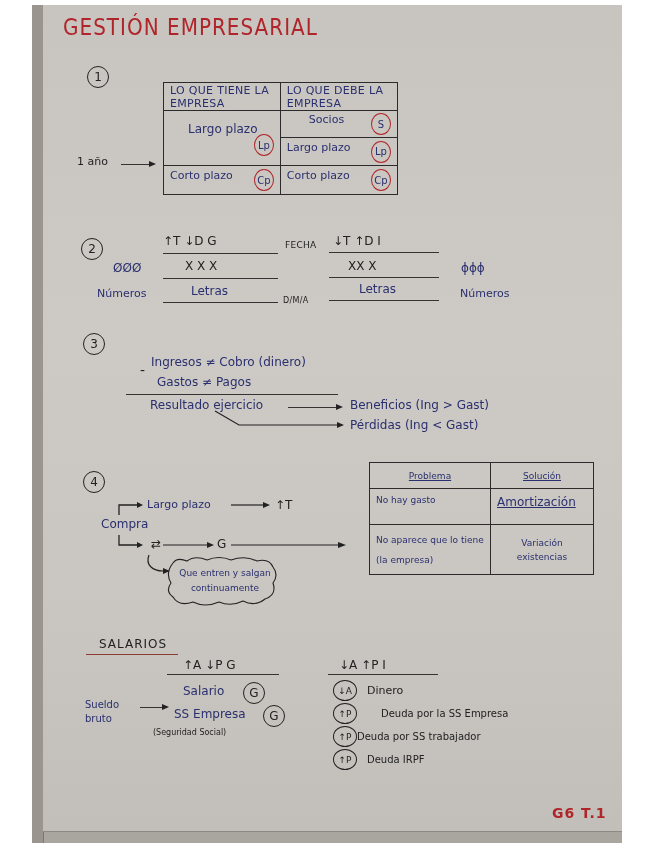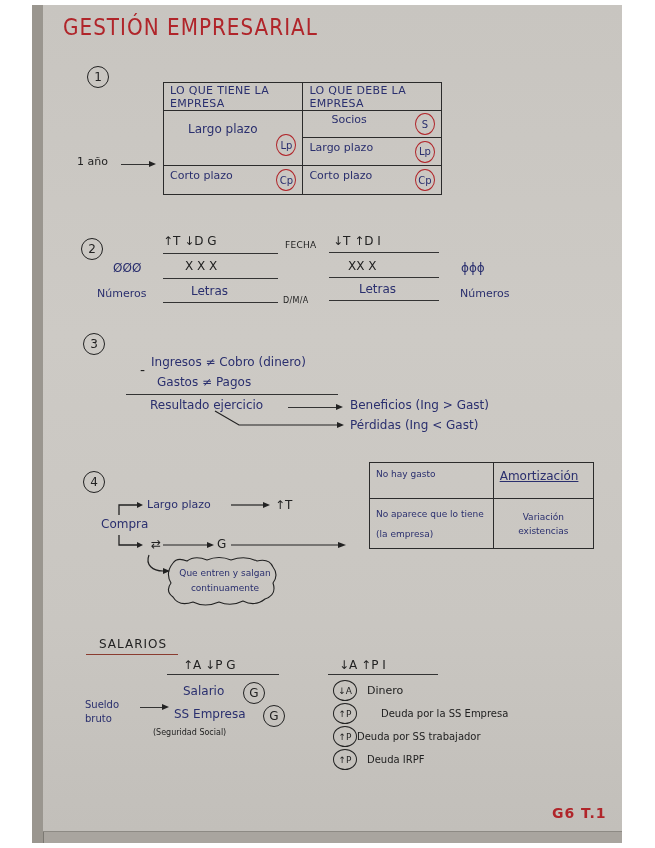--- a/index.html
+++ b/index.html
@@ -31,21 +31,21 @@
   <div class="edge"></div>
   <div class="paper">
 
     <div class="abs title red" style="left:20px;top:10px;">GESTIÓN EMPRESARIAL</div>
 
     <div class="abs circ" style="left:44px;top:61px;">1</div>
     <div class="abs hand blk" style="left:34px;top:150px;font-size:11px;">1 año</div>
     <div class="line" style="left:78px;top:159px;width:30px;"></div>
     <div class="arrowh" style="left:106px;top:156px;"></div>
 
-    <table class="t" style="left:120px;top:77px;width:279px;">
+    <table class="t" style="left:120px;top:77px;width:235px;">
       <tbody>
           <tr style="height:28px;">
         <td class="small">LO QUE TIENE LA EMPRESA</td>
         <td class="small">LO QUE DEBE LA EMPRESA</td>
       </tr>
       <tr style="height:27px;">
         <td rowspan="2">
           <span style="position:relative;left:18px;top:2px;font-size:12px;">Largo plazo</span>
           <span class="circ rc" style="float:right;margin-top:14px;">Lp</span>
         </td>
@@ -130,20 +130,24 @@
     <div class="abs hand blk" style="left:174px;top:532px;">G</div>
     <svg class="abs" style="left:100px;top:548px;" width="150" height="58">
       <path d="M6,2 C2,12 10,18 20,18" fill="none" stroke="#222" stroke-width="1.2"></path>
       <polygon points="20,15 27,18 20,21" fill="#222"></polygon>
       <path d="M30,10 Q34,4 44,8 Q52,2 64,7 Q76,2 88,7 Q102,2 114,8 Q126,5 130,14 Q136,22 130,30 Q134,42 122,46 Q112,54 100,48 Q88,54 76,49 Q62,55 50,49 Q36,54 30,44 Q22,38 28,30 Q22,20 30,10 Z" fill="none" stroke="#222" stroke-width="1.1"></path>
     </svg>
     <div class="abs hand ink" style="left:132px;top:561px;font-size:9px;white-space:normal;width:100px;line-height:15px;text-align:center;">Que entren y salgan continuamente</div>
 
     <table class="t" style="left:326px;top:457px;width:225px;">
       <tbody>
+          <tr style="height:26px;">
+        <td style="width:108px;text-align:center;font-size:9px;text-decoration:underline;">Problema</td>
+        <td style="text-align:center;font-size:9px;text-decoration:underline;">Solución</td>
+      </tr>
       <tr style="height:36px;vertical-align:top;">
         <td style="font-size:9px;padding-top:6px;">No hay gasto</td>
         <td style="font-size:12px;padding-top:6px;text-decoration:underline;">Amortización</td>
       </tr>
       <tr style="height:50px;">
         <td style="font-size:9px;white-space:normal;line-height:20px;">No aparece que lo tiene (la empresa)</td>
         <td style="font-size:9px;white-space:normal;line-height:14px;text-align:center;">Variación existencias</td>
       </tr>
     </tbody>
       </table>

